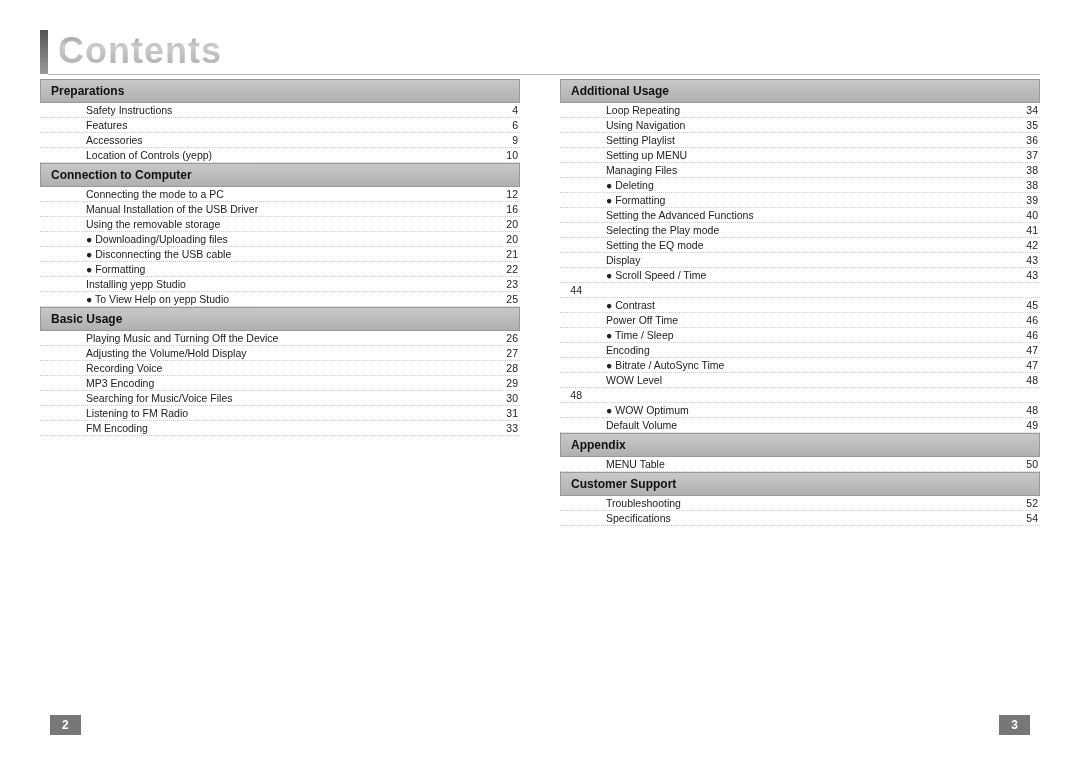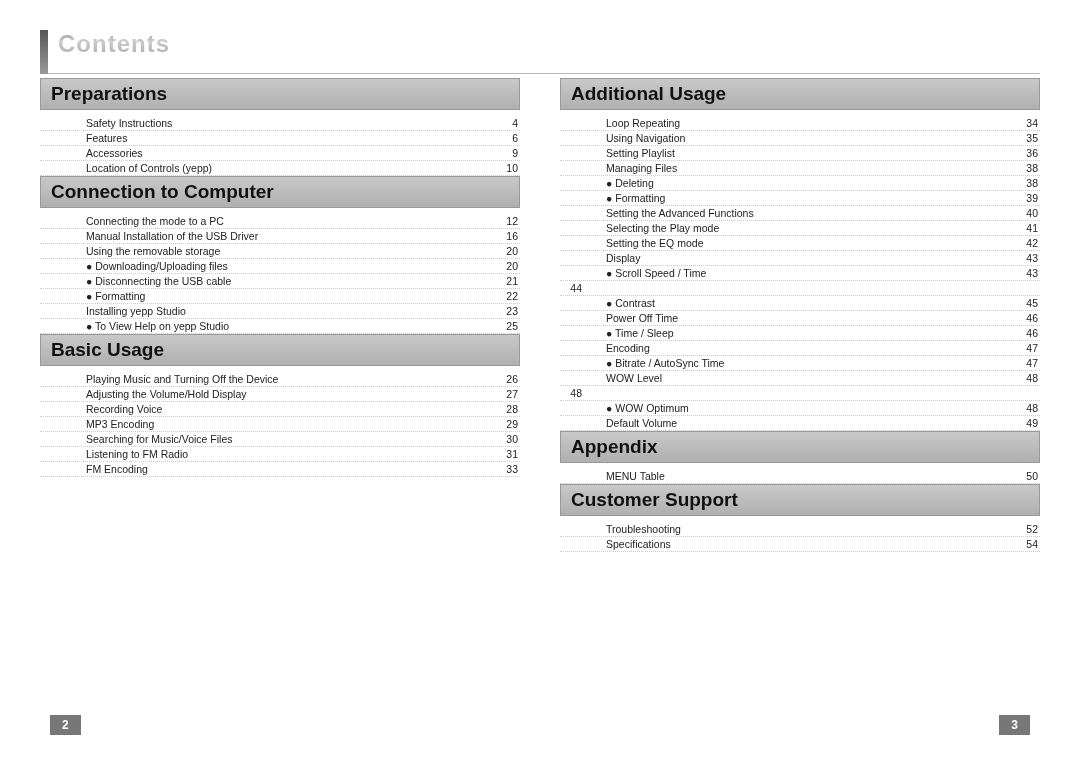--- a/index.html
+++ b/index.html
@@ -20,21 +20,21 @@
       position: relative;
       padding: 30px 40px;
     }
     .title-bar {
       width: 8px;
       height: 44px;
       background: linear-gradient(to bottom, #555, #999);
       margin-right: 0;
     }
     .title-text {
-      font-size: 24px;
+      font-size: 36px;
       font-weight: bold;
       color: #333;
       letter-spacing: 1px;
       background: linear-gradient(to bottom, #888 0%, #ccc 40%, #aaa 100%);
       -webkit-background-clip: text;
       -webkit-text-fill-color: transparent;
       background-clip: text;
       padding-left: 10px;
     }
 
@@ -50,24 +50,23 @@
 
     .right-column {
       flex: 1;
     }
 
     
     .section-header {
       background: linear-gradient(to bottom, #c8c8c8, #b0b0b0);
       border: 1px solid #999;
       padding: 4px 10px;
-      font-size: 19px;
+      font-size: 12px;
       font-weight: bold;
       color: #111;
-      margin-bottom: 6px;
       margin-top: 14px;
     }
     .section-header:first-child {
       margin-top: 0;
     }
 
     
     .toc-entry {
       display: flex;
       justify-content: space-between;
@@ -225,20 +224,24 @@
           </div>
           <div class="toc-entry">
             <span class="toc-entry-label">Using Navigation</span>
             <span class="toc-entry-page">35</span>
           </div>
           <div class="toc-entry">
             <span class="toc-entry-label">Setting Playlist</span>
             <span class="toc-entry-page">36</span>
           </div>
           <div class="toc-entry">
+            <span class="toc-entry-label">Setting up MENU</span>
+            <span class="toc-entry-page">37</span>
+          </div>
+          <div class="toc-entry">
             <span class="toc-entry-label">Managing Files</span>
             <span class="toc-entry-page">38</span>
           </div>
           <div class="toc-entry">
             <span class="toc-entry-label">● Deleting</span>
             <span class="toc-entry-page">38</span>
           </div>
           <div class="toc-entry">
             <span class="toc-entry-label">● Formatting</span>
             <span class="toc-entry-page">39</span>

